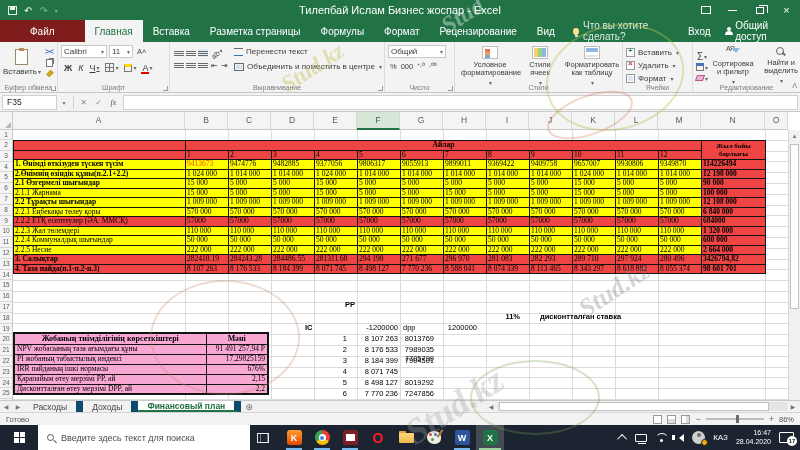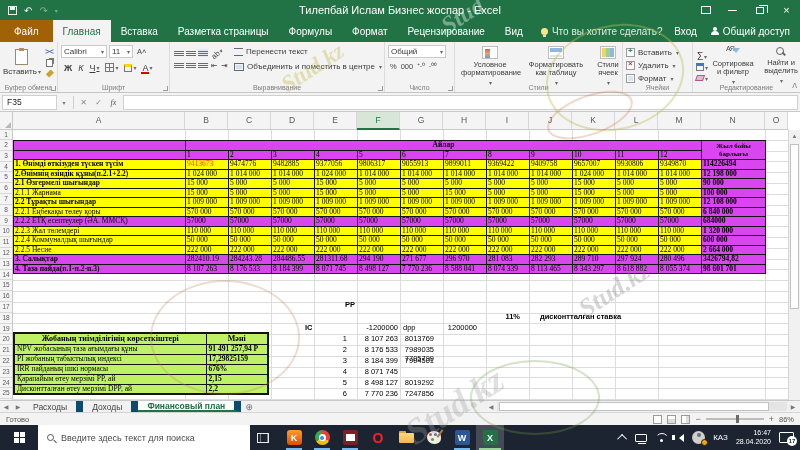--- a/index.html
+++ b/index.html
@@ -19,21 +19,21 @@
 .winbtn{width:27px;height:20px;display:flex;align-items:center;justify-content:center;font-size:11px;color:#fff}
 .i-ribopts{width:10px;height:8px;border:1px solid #fff;position:relative}
 .i-min{width:9px;height:1px;background:#fff}
 .i-rest{width:8px;height:7px;border:1px solid #fff;position:relative;background:#217346}
 .i-rest:before{content:"";position:absolute;left:2px;top:-3px;width:8px;height:7px;border:1px solid #fff;border-bottom:0;border-left:0}
 
 
 #tabrow{position:absolute;left:0;top:20px;width:800px;height:22px;background:#217346;display:flex;
   align-items:stretch;color:#fff;z-index:5}
 .rtab{font-size:10px;padding:0 10px;display:flex;align-items:center;white-space:nowrap}
-.rtab.file{background:#a16207;padding:0 14px}
+.rtab.file{background:#7f1d1d;padding:0 30px}
 .rtab.active{background:#f3f3f3;color:#217346}
 .tellme{display:flex;align-items:center;gap:4px;font-size:10px;color:#dcebe1;padding:0 8px}
 .i-bulb{width:7px;height:7px;border-radius:50%;background:#ffe289;position:relative}
 .i-bulb:after{content:"";position:absolute;left:2px;top:7px;width:3px;height:2px;background:#cfe3d6}
 .acct{margin-left:auto;display:flex;align-items:center;gap:14px;font-size:10px;padding-right:10px}
 .i-person{width:8px;height:8px;position:relative;display:inline-block}
 .i-person:before{content:"";position:absolute;left:2px;top:0;width:4px;height:4px;border-radius:50%;background:#fff}
 .i-person:after{content:"";position:absolute;left:0;top:4px;width:8px;height:4px;border-radius:4px 4px 0 0;background:#fff}
 
 
@@ -115,34 +115,34 @@
 #rowheads{position:absolute;left:0;top:130px;width:13px;height:270px;background:#f4f4f4;border-right:1px solid #c9c9c9;z-index:3}
 .rowh{position:absolute;left:0;width:12px;text-align:center;font-size:6.5px;color:#5a5a5a;border-bottom:1px solid #d7d7d7;overflow:hidden}
 
 #gridarea{position:absolute;left:13px;top:130px;width:775px;height:270px;background:#fff;overflow:hidden;z-index:2}
 #hlines{position:absolute;inset:0;background:repeating-linear-gradient(to bottom,transparent 0 9.8px,#dcdcdc 9.8px 10.8px)}
 #vlines{position:absolute;left:172px;top:0;width:516px;height:270px;border-left:1px solid #dcdcdc;
   background:repeating-linear-gradient(to right,transparent 0 42px,#dcdcdc 42px 43px)}
 .vline{position:absolute;top:0;width:1px;height:270px;background:#dcdcdc}
 
 
-.xt{position:absolute;border-collapse:collapse;table-layout:fixed;background:#d946ef}
+.xt{position:absolute;border-collapse:collapse;table-layout:fixed;background:#ef4444}
 .xt td{border:1px solid #141414;font-family:"Liberation Serif",serif;font-size:7.5px;line-height:8.5px;
   height:9.5px;padding:0 1px;white-space:nowrap;overflow:hidden;color:#000}
 .xt td.hdr{font-weight:bold;text-align:center}
 .xt td.tothdr{white-space:normal;line-height:8px;font-size:7px;text-align:center}
 .xt td.y{background:#ffff00}
 .xt td.bld{font-weight:bold}
 .xt td.red{color:#ff4800}
 .xt td.tot{font-weight:bold}
-.it{position:absolute;border-collapse:collapse;table-layout:fixed;background:#bef264;border:2px solid #141414}
+.it{position:absolute;border-collapse:collapse;table-layout:fixed;background:#f9a8d4;border:2px solid #141414}
 .it td{border:1px solid #141414;font-family:"Liberation Serif",serif;font-size:7.5px;line-height:8.5px;
   height:10px;padding:0 2px;white-space:nowrap;overflow:hidden;color:#000}
 .it td.hd{font-weight:bold;text-align:center;font-size:8px;height:11px}
-.it td.val{font-weight:bold;text-align:left}
+.it td.val{font-weight:normal;text-align:right}
 .ppcell{position:absolute;height:10px;line-height:10px;font-size:7.5px;color:#000;white-space:nowrap}
 .ppr{text-align:right}.ppb{font-weight:bold}
 
 
 #vscroll{position:absolute;left:788px;top:130px;width:12px;height:270px;background:#f1f1f1;border-left:1px solid #d5d5d5;z-index:4}
 .varr{height:12px;text-align:center;font-size:6px;color:#777;line-height:12px}
 .vthumb{position:absolute;left:1px;top:14px;width:9px;height:165px;background:#fdfdfd;border:1px solid #c1c1c1}
 
 
 #sheettabs{position:absolute;left:0;top:400px;width:800px;height:12px;background:#f1f1f1;border-top:1px solid #c9c9c9;
@@ -398,26 +398,26 @@
       <span class="dlg"></span>
     </div>
 
     <div class="rgroup" style="width:168px">
       <div class="row">
         <div class="stylebtn dd">
           <span class="sic cf"></span>
           <span style="width:58px">Условное форматирование</span>
         </div>
         <div class="stylebtn dd">
+          <span class="sic cs"></span>
+          <span style="width:30px">Стили ячеек</span>
+        </div>
+        <div class="stylebtn dd">
           <span class="sic ft"></span>
           <span style="width:62px">Форматировать как таблицу</span>
-        </div>
-        <div class="stylebtn dd">
-          <span class="sic cs"></span>
-          <span style="width:30px">Стили ячеек</span>
         </div>
       </div>
       <div class="glabel">Стили</div>
     </div>
 
     <div class="rgroup" style="width:70px">
       <div class="col" style="gap:1px;padding-top:1px">
         <span class="cellbtn dd">
             <span class="cic ins"></span>
             <span>Вставить</span>

